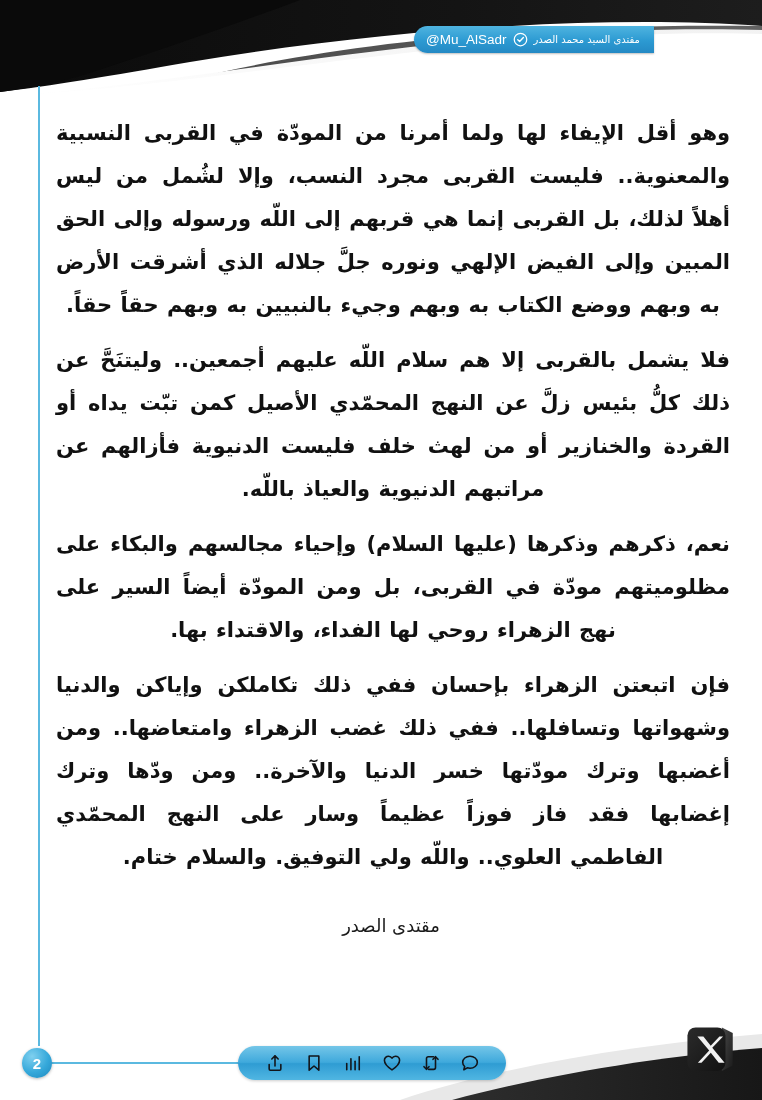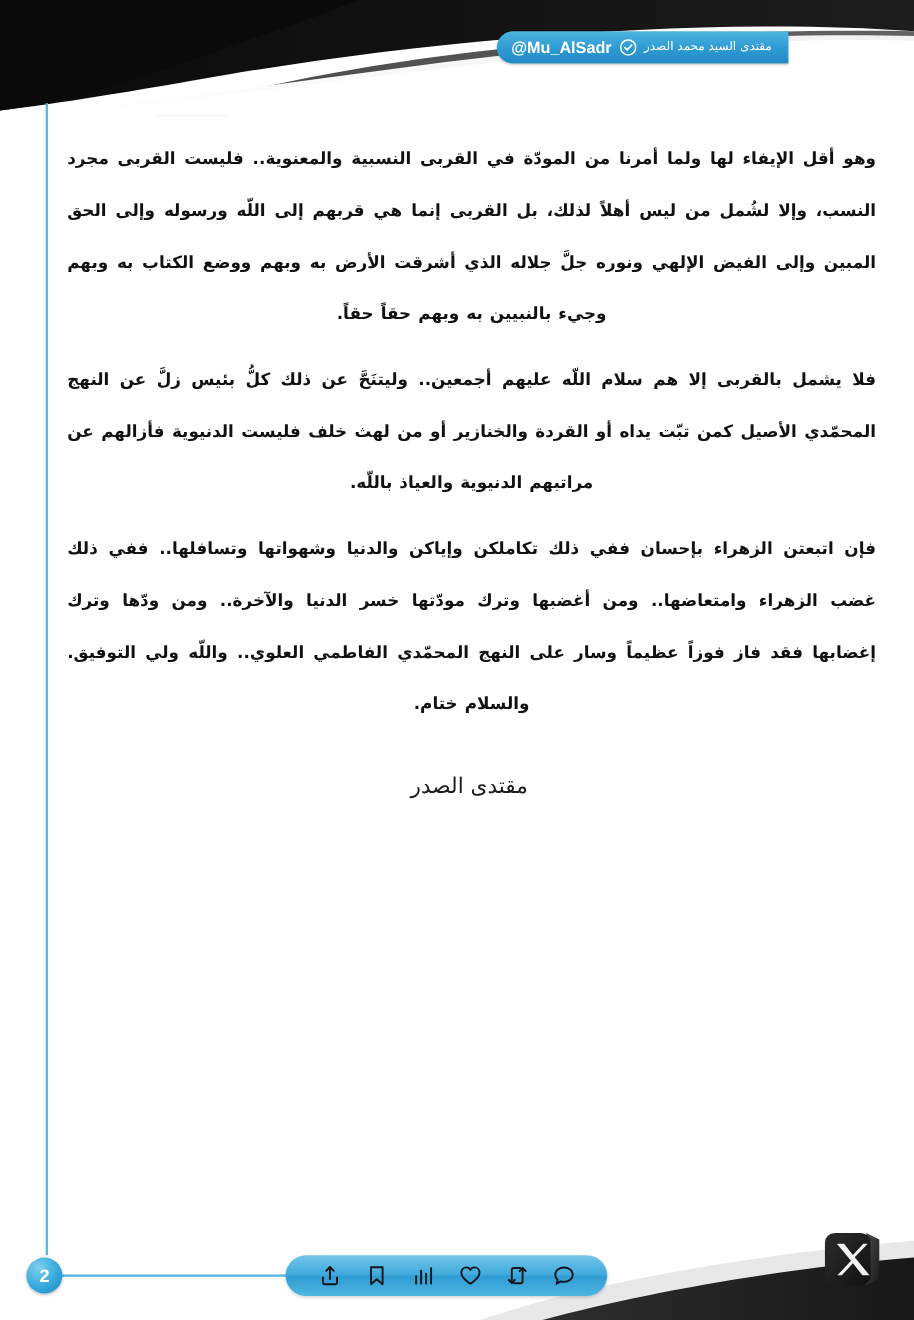--- a/index.html
+++ b/index.html
@@ -51,21 +51,21 @@
     line-height:1;
   }
   .verified-icon {
     width:15px; height:15px;
     flex:0 0 auto;
     display:block;
   }
   .handle-at {
     color:#ffffff;
     font-size:13.5px;
-    font-weight:700;
+    font-weight:400;
     white-space:nowrap;
     direction:ltr;
     line-height:1;
     font-family:"Liberation Sans", sans-serif;
     text-align:right;
   }
 
   
   .left-rule {
     position:absolute;
@@ -83,21 +83,21 @@
     left:56px;
     z-index:4;
     direction:rtl;
     text-align:justify;
     text-align-last:center;
   }
 
   .para {
     color:#111111;
     font-family:"DejaVu Sans", sans-serif;
-    font-size:14px;
+    font-size:21px;
     font-weight:700;
     line-height:43px;
     margin-bottom:12px;
     text-align:justify;
     text-align-last:center;
     word-spacing:1px;
   }
   .para:last-of-type { margin-bottom:0; }
 
   .signature {
@@ -226,20 +226,21 @@
       </svg>
     </span>
     <span class="handle-at">@Mu_AlSadr</span>
   </div>
 
   <div class="left-rule"></div>
 
   <div class="content">
     <p class="para">وهو أقل الإيفاء لها ولما أمرنا من المودّة في القربى النسبية والمعنوية.. فليست القربى مجرد النسب، وإلا لشُمل من ليس أهلاً لذلك، بل القربى إنما هي قربهم إلى اللّه ورسوله وإلى الحق المبين وإلى الفيض الإلهي ونوره جلَّ جلاله الذي أشرقت الأرض به وبهم ووضع الكتاب به وبهم وجيء بالنبيين به وبهم حقاً حقاً.</p>
     <p class="para">فلا يشمل بالقربى إلا هم سلام اللّه عليهم أجمعين.. وليتنَحَّ عن ذلك كلُّ بئيس زلَّ عن النهج المحمّدي الأصيل كمن تبّت يداه أو القردة والخنازير أو من لهث خلف فليست الدنيوية فأزالهم عن مراتبهم الدنيوية والعياذ باللّه.</p>
+    <p class="para">نعم، ذكرهم وذكرها (عليها السلام) وإحياء مجالسهم والبكاء على مظلوميتهم مودّة في القربى، بل ومن المودّة أيضاً السير على نهج الزهراء روحي لها الفداء، والاقتداء بها.</p>
     <p class="para">فإن اتبعتن الزهراء بإحسان ففي ذلك تكاملكن وإياكن والدنيا وشهواتها وتسافلها.. ففي ذلك غضب الزهراء وامتعاضها.. ومن أغضبها وترك مودّتها خسر الدنيا والآخرة.. ومن ودّها وترك إغضابها فقد فاز فوزاً عظيماً وسار على النهج المحمّدي الفاطمي العلوي.. واللّه ولي التوفيق. والسلام ختام.</p>
     <div class="signature">مقتدى الصدر</div>
   </div>
 
   <div class="footer-art">
     <svg viewBox="0 0 762 96" preserveAspectRatio="none" aria-hidden="true">
       <defs>
         <linearGradient id="ftDark" x1="0" y1="0" x2="1" y2="0">
           <stop offset="0%" stop-color="#2e2e2e"></stop>
           <stop offset="100%" stop-color="#171717"></stop>

